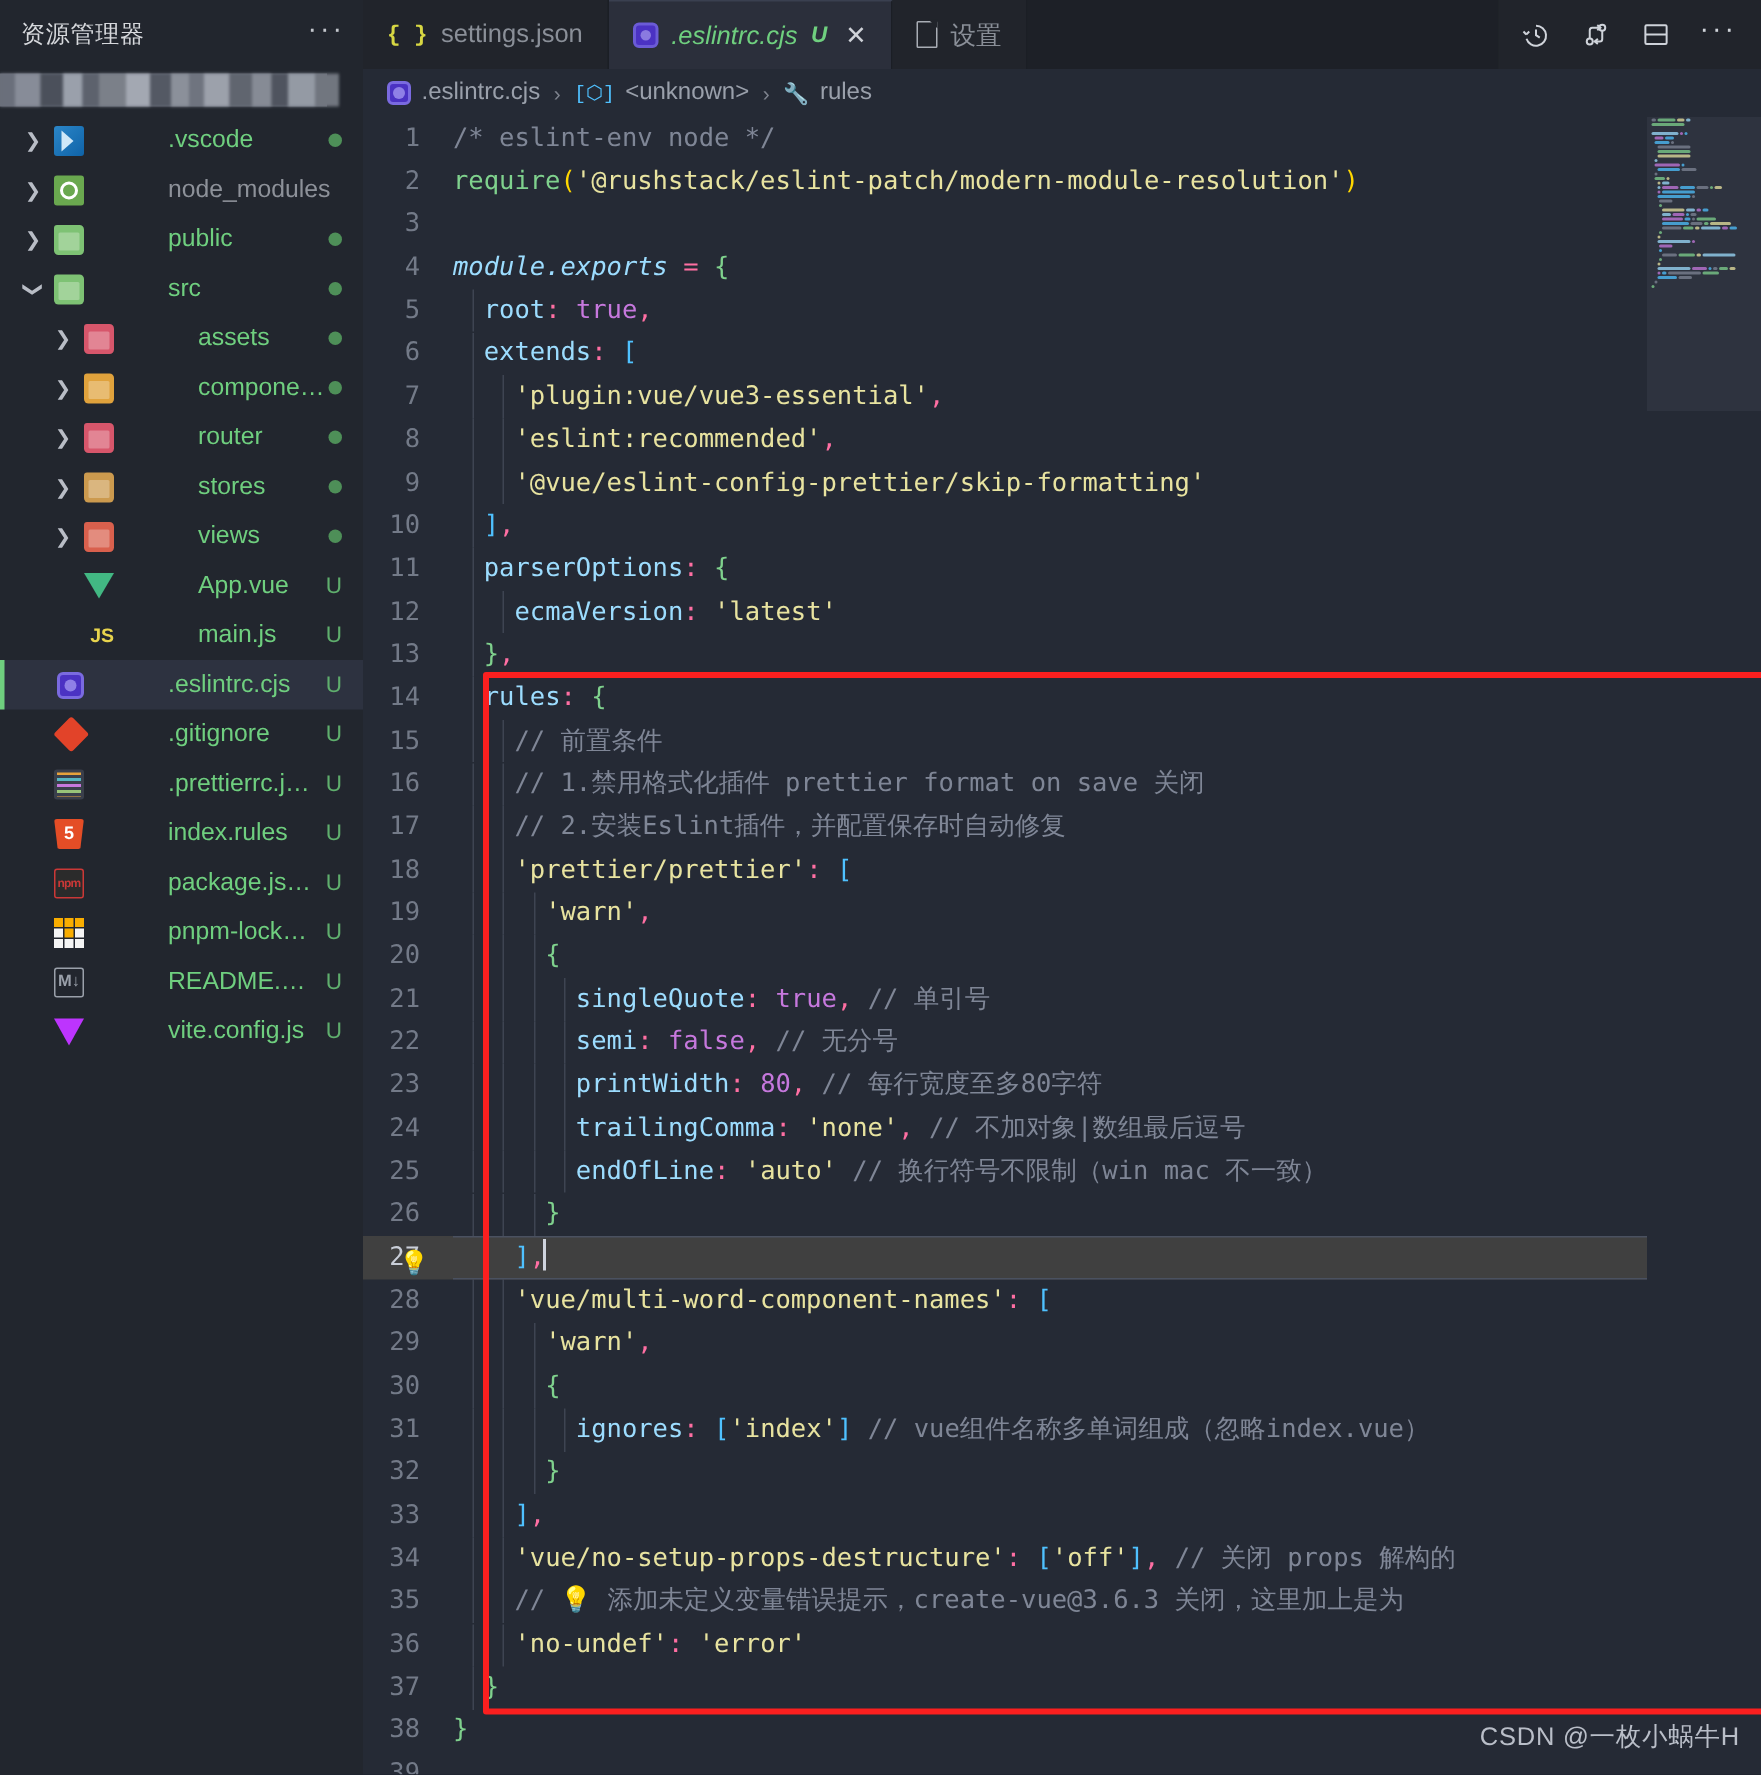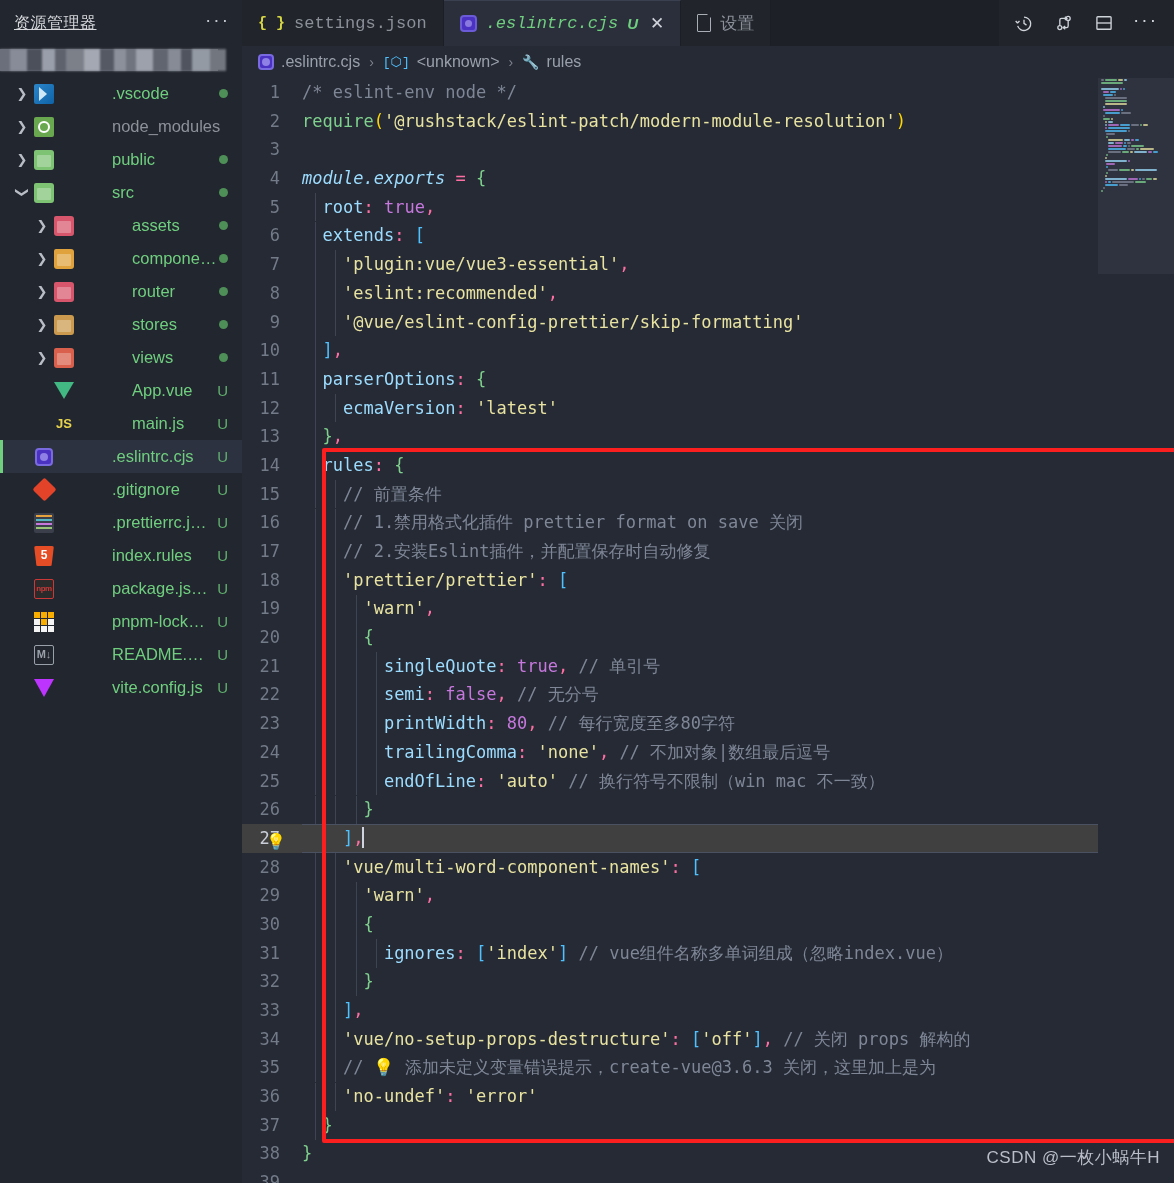--- a/index.html
+++ b/index.html
@@ -12,38 +12,38 @@
   .app { position: relative; width: 1174px; height: 1183px; display: flex; flex-direction: column; }
 
   
   .toprow { display: flex; height: 46px; flex: 0 0 46px; background: #252526; }
 
   .sidebar-head {
     width: 242px; flex: 0 0 242px; background: #22262e;
     display: flex; align-items: center; padding: 0 12px 0 14px;
   }
   .sidebar-title {
-    color: #d6d8dc; font-size: 16px; letter-spacing: .5px; white-space: nowrap; text-decoration: underline;
+    color: #d6d8dc; font-size: 16px; letter-spacing: .5px; white-space: nowrap;
   }
   .sidebar-dots {
     margin-left: auto; color: #c3c6cc; font-size: 19px; letter-spacing: 2px;
     line-height: 10px; padding-bottom: 7px;
   }
 
   .tabs { flex: 1; display: flex; align-items: stretch; background: #21242b; min-width: 0; }
   .tab {
     display: flex; align-items: center; gap: 9px; padding: 0 16px;
     font-size: 16px; color: #8a8f98; background: #21242b;
     border-right: 1px solid #1b1e25; white-space: nowrap; position: relative;
   }
   .tab.active {
     background: #2b2f3b; color: #7fd18d; font-style: italic;
     border-top: 1px solid #3a4050;
   }
-  .tab .tname { font-size: 17px; font-family: Liberation Mono, monospace; }
+  .tab .tname { font-size: 17px; }
   .tab.active .tname { color: #6fcf7f; }
   .tab .dirty { font-style: italic; color: #6fcf7f; font-size: 15px; font-weight: 600; }
   .tab .closex { color: #cfd2d8; font-size: 17px; margin-left: 3px; font-style: normal; }
   .tab .ficon { display: inline-flex; align-items: center; }
 
   .brace-icon { color: #d7d743; font-size: 15px; font-weight: 700; font-family: "Liberation Mono", monospace; }
   .eslint-dot {
     width: 17px; height: 17px; border-radius: 4px;
     background: #4b32c3; border: 2px solid #6b5bd6;
     display: inline-block; position: relative;
@@ -93,21 +93,21 @@
     content: ""; position: absolute; left: 0; top: 0; bottom: 0; width: 3px; background: #6fcf7f;
   }
   .tree-row.dim { color: #8d9199; }
   .chev {
     width: 20px; flex: 0 0 20px; color: #b9bdc6; font-size: 13px; display: flex;
     align-items: center; justify-content: center;
   }
   .chev.open { transform: rotate(90deg); }
   .chev.blank { visibility: hidden; }
   .ficon-box {
-    width: 24px; flex: 0 0 24px; display: flex; align-items: center; justify-content: center;
+    width: 24px; flex: 0 0 24px; display: flex; align-items: center; justify-content: flex-end;
     margin-right: 8px;
   }
   .fname { white-space: nowrap; overflow: hidden; text-overflow: ellipsis; margin-left: 48px; }
   .gstat { margin-left: auto; font-size: 15px; color: #5fae6d; padding-left: 8px; }
   .gdot { margin-left: auto; width: 9px; height: 9px; border-radius: 50%; background: #4e8f58; }
 
   
   .g { width: 20px; height: 20px; display: block; position: relative; border-radius: 2px; font-family: "Liberation Sans", sans-serif; }
   .g-vscode { background: linear-gradient(135deg,#2b86c8,#0f63a8); }
   .g-vscode::after { content:""; position:absolute; left:5px; top:3px; border-left:8px solid #cfe8f8; border-top:7px solid transparent; border-bottom:7px solid transparent; }

